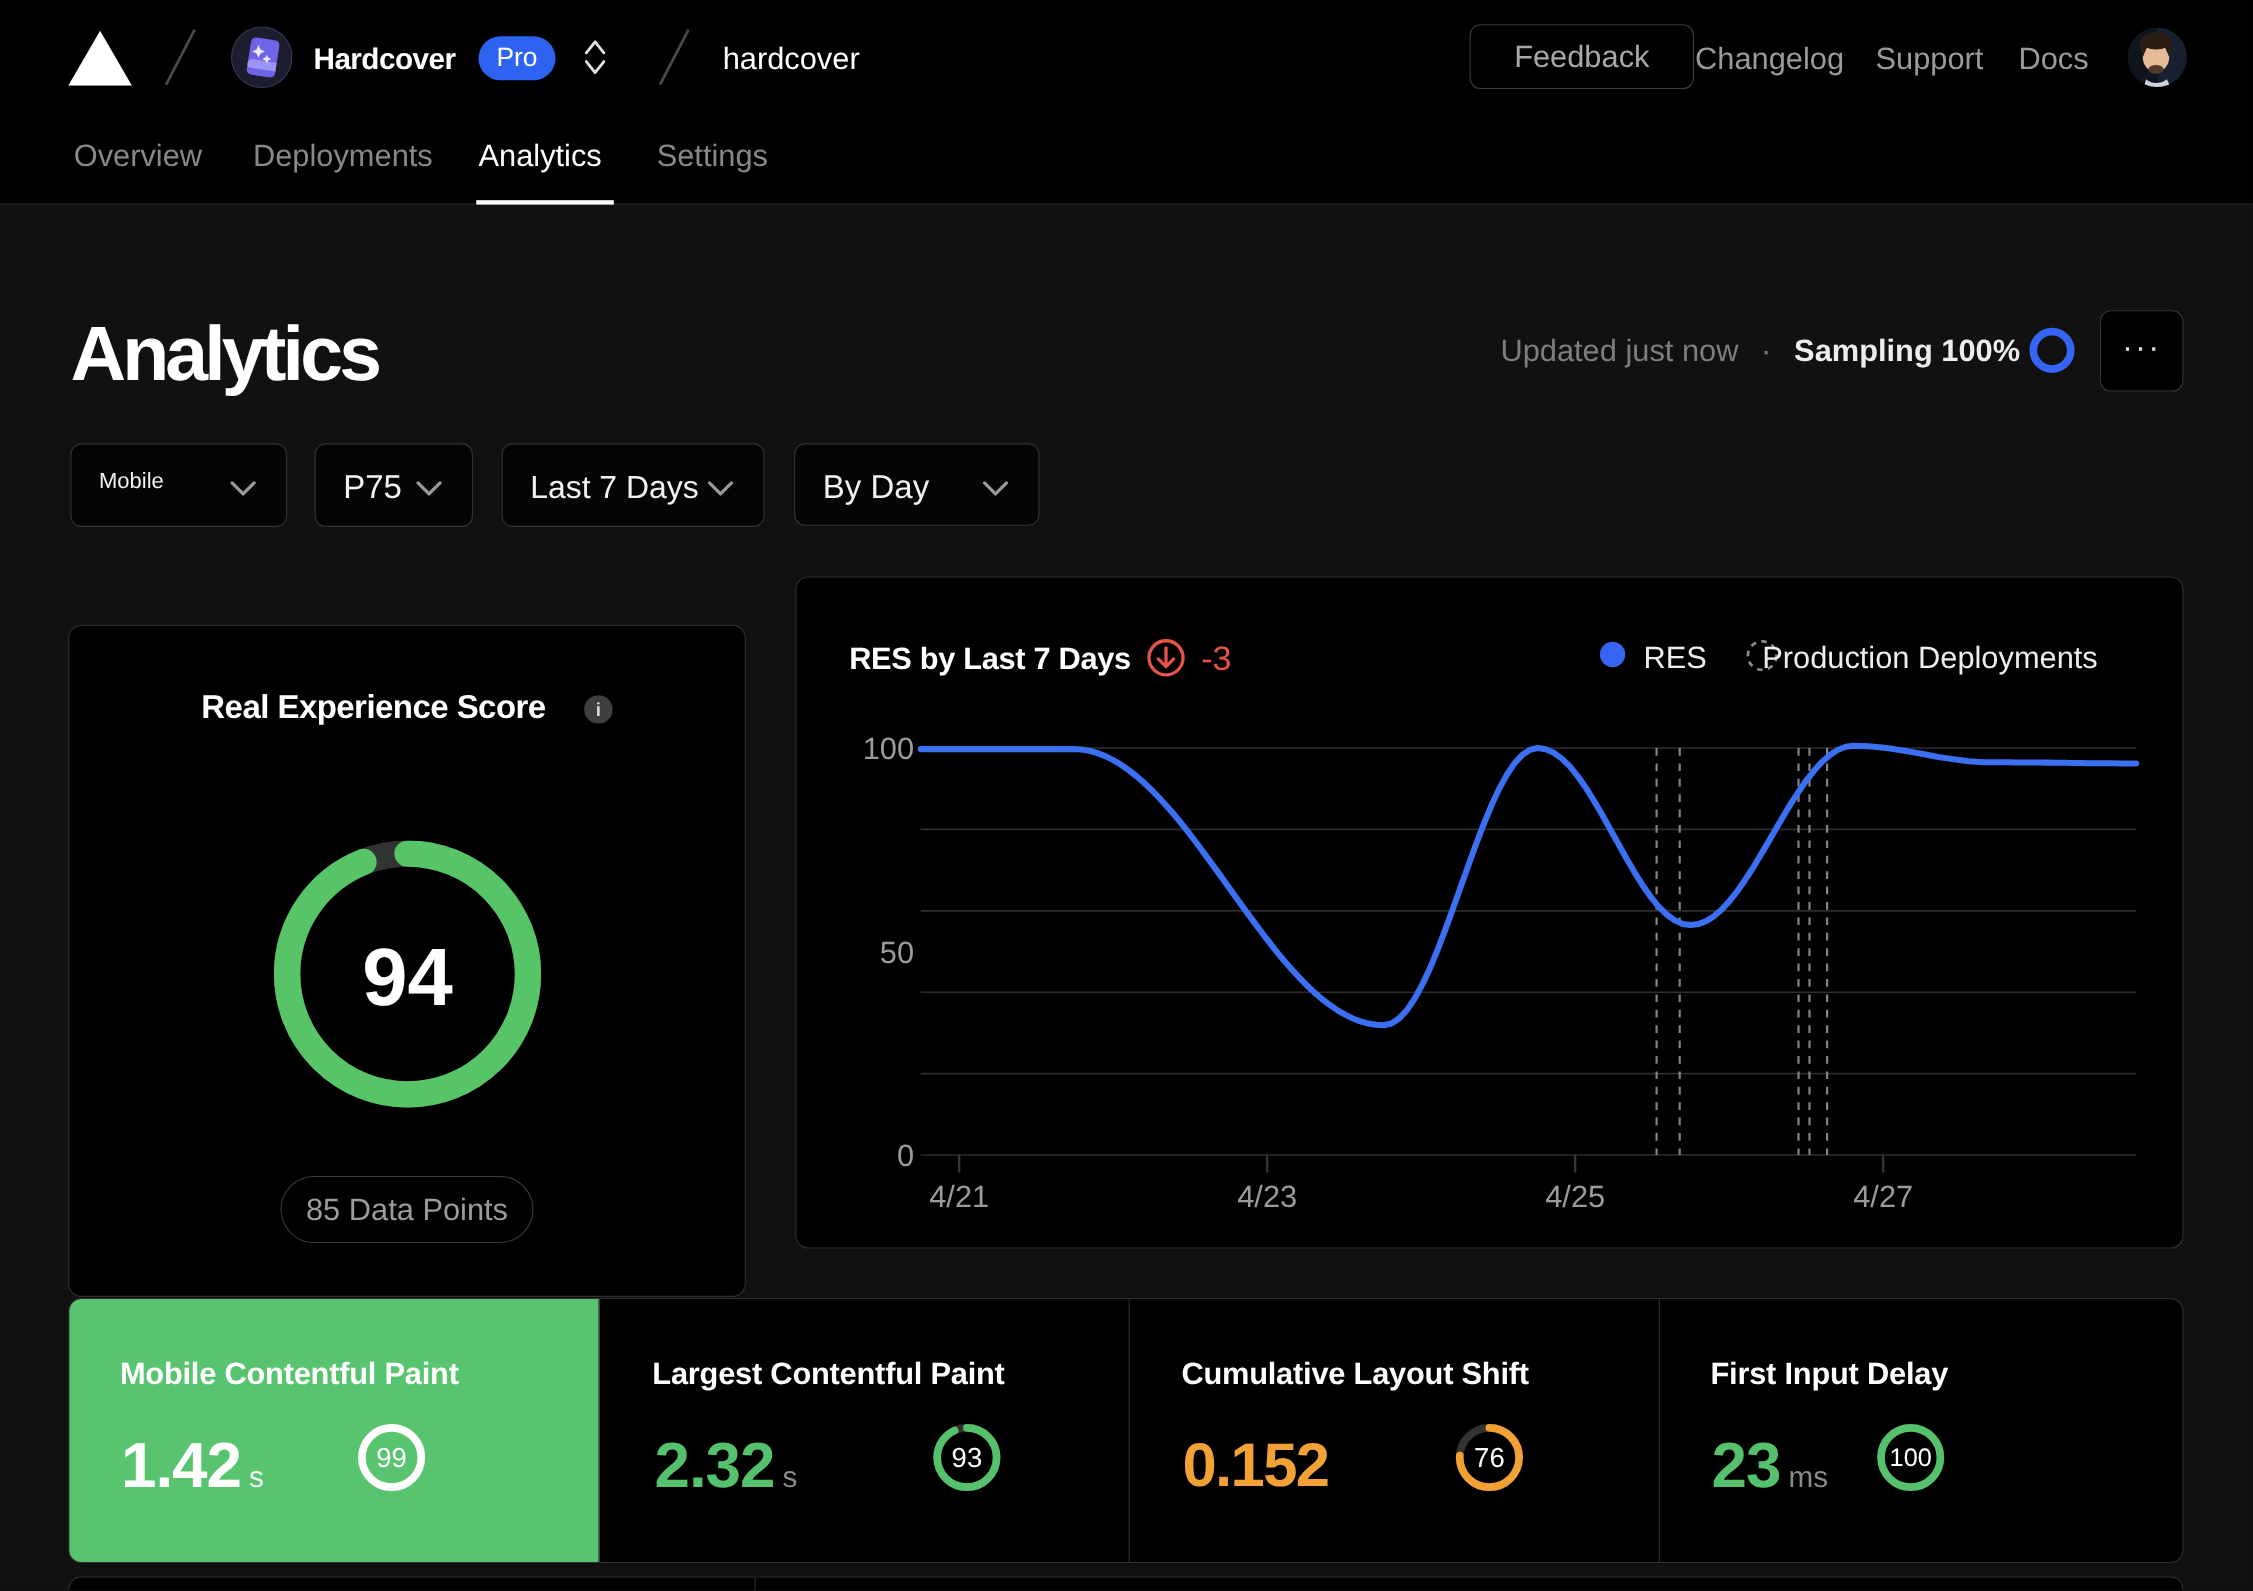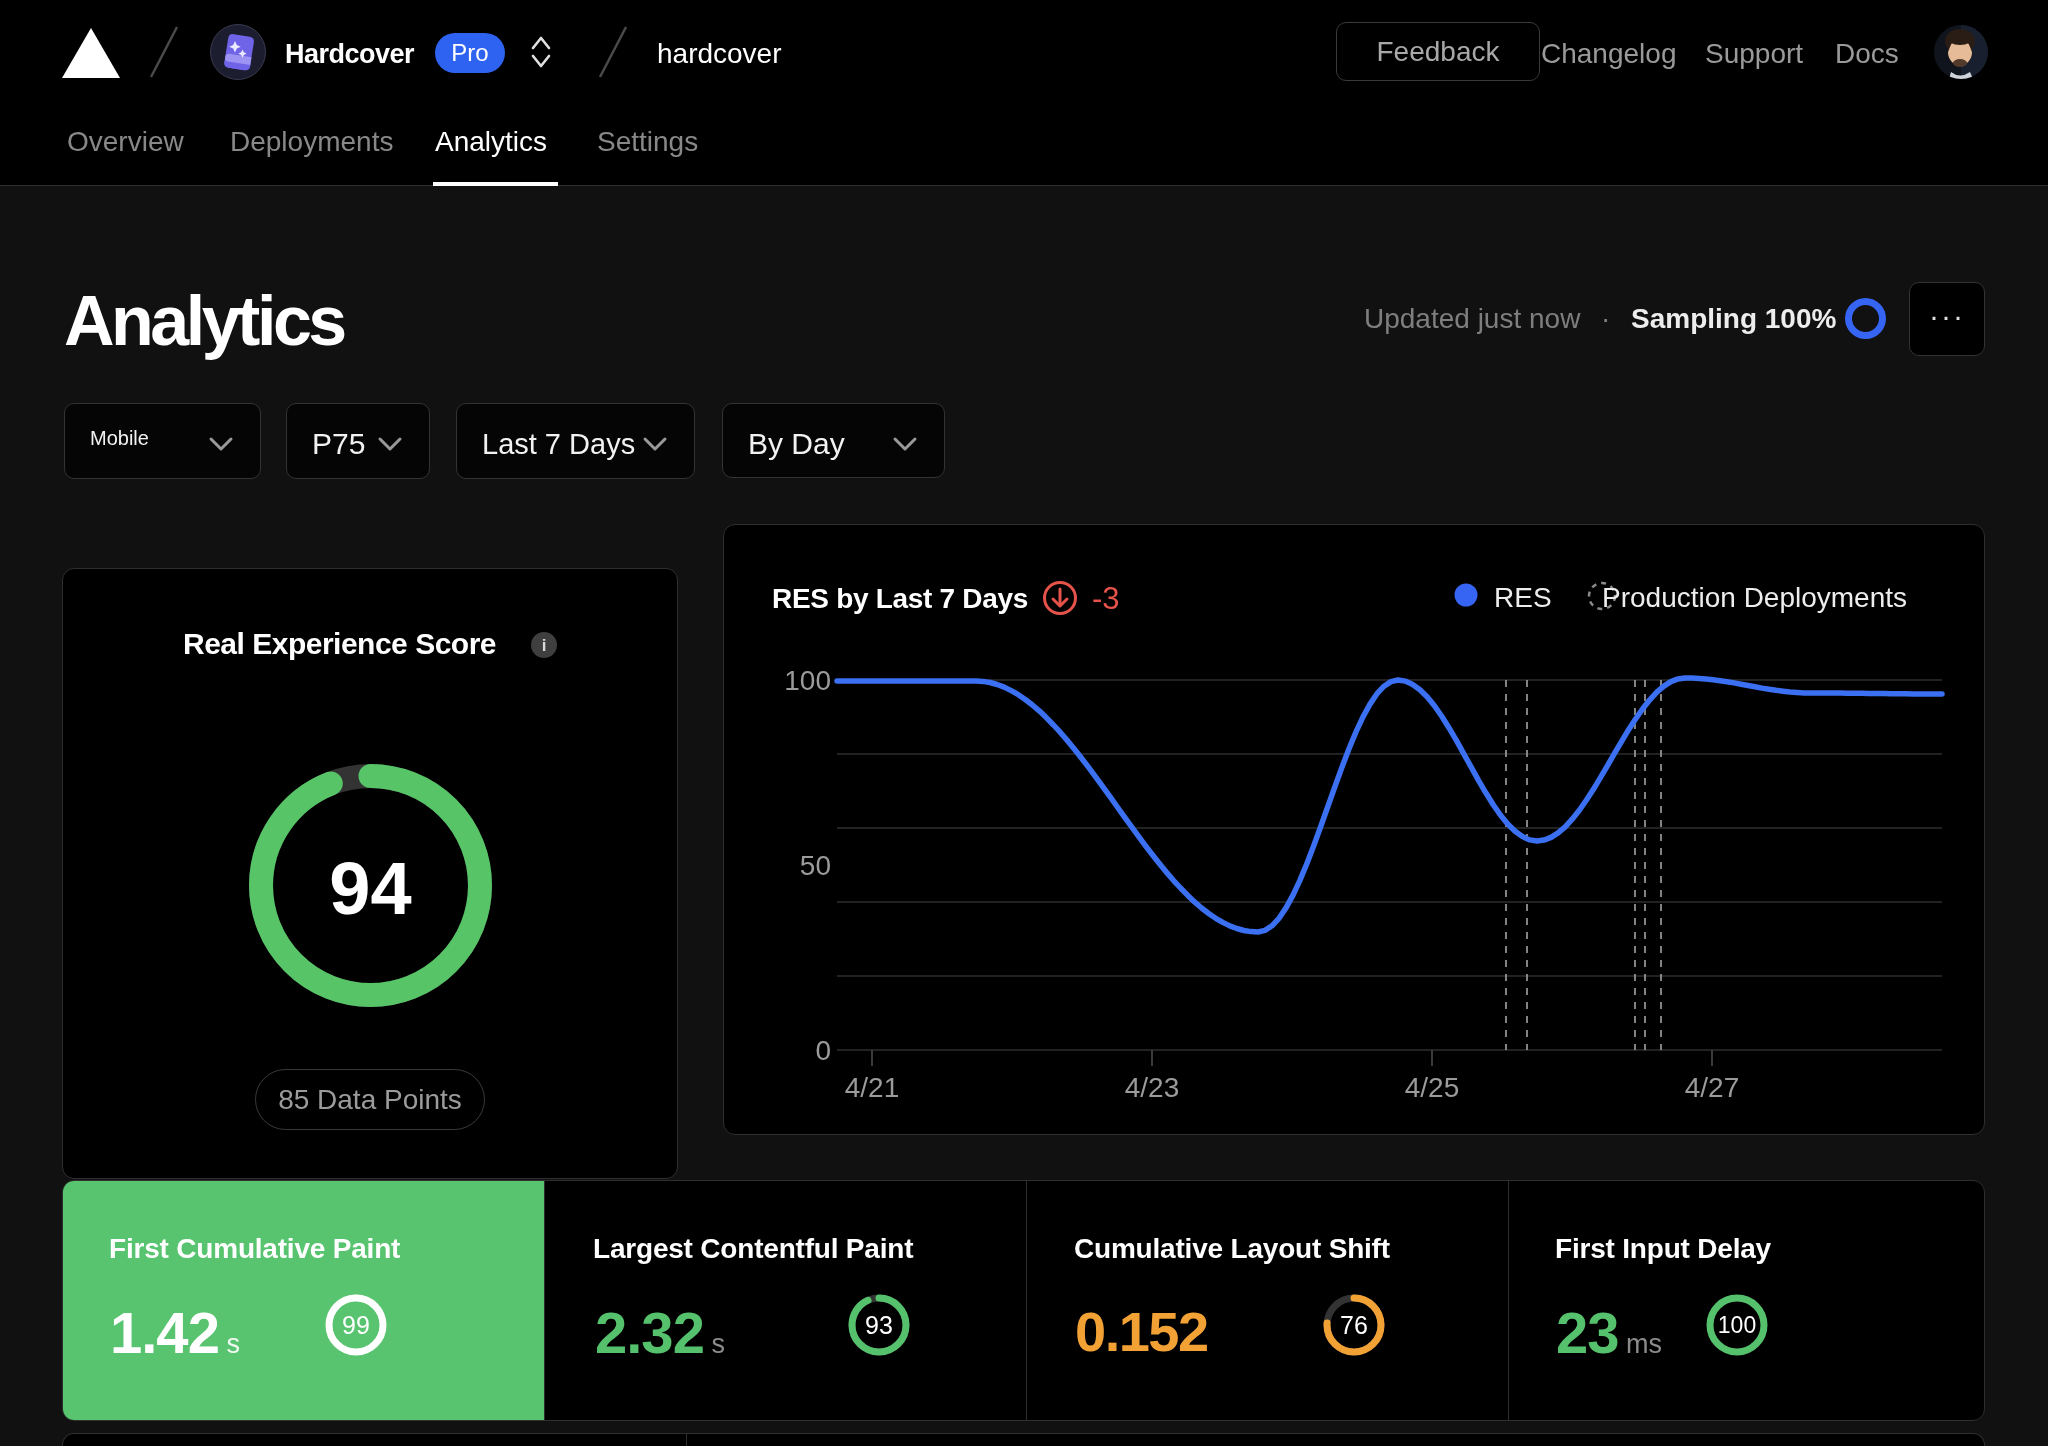--- a/index.html
+++ b/index.html
@@ -181,21 +181,21 @@
     <path d="M113.0 156.0 L120.3 156.0 L127.6 156.0 L134.9 156.0 L142.3 156.0 L149.6 156.0 L156.9 156.0 L164.2 156.0 L171.5 156.0 L178.8 156.0 L186.2 156.0 L193.5 156.0 L200.8 156.0 L208.1 156.0 L215.4 156.0 L222.7 156.0 L230.1 156.0 L237.4 156.0 L244.7 156.0 L252.0 156.0 L259.0 156.4 L266.1 157.5 L273.1 159.5 L280.2 162.1 L287.2 165.6 L294.3 169.7 L301.3 174.5 L308.4 180.0 L315.5 186.1 L322.5 192.8 L329.5 200.0 L336.6 207.7 L343.7 215.9 L350.7 224.5 L357.8 233.5 L364.8 242.7 L371.8 252.2 L378.9 261.9 L386.0 271.7 L393.0 281.5 L400.0 291.3 L407.1 301.1 L414.2 310.8 L421.2 320.3 L428.2 329.5 L435.3 338.5 L442.3 347.1 L449.4 355.3 L456.5 363.0 L463.5 370.2 L470.5 376.9 L477.6 383.0 L484.7 388.5 L491.7 393.3 L498.8 397.4 L505.8 400.9 L512.8 403.5 L519.9 405.5 L527.0 406.6 L534.0 407.0 L541.0 405.4 L548.0 400.8 L555.0 393.3 L562.0 382.9 L569.0 370.1 L576.0 355.1 L583.0 338.2 L590.0 319.9 L597.0 300.7 L604.0 281.0 L611.0 261.3 L618.0 242.1 L625.0 223.8 L632.0 206.9 L639.0 191.9 L646.0 179.1 L653.0 168.7 L660.0 161.2 L667.0 156.6 L674.0 155.0 L681.3 156.1 L688.6 159.4 L695.9 164.7 L703.3 172.0 L710.6 181.0 L717.9 191.5 L725.2 203.2 L732.5 215.7 L739.8 228.9 L747.2 242.1 L754.5 255.3 L761.8 267.8 L769.1 279.5 L776.4 290.0 L783.7 299.0 L791.1 306.3 L798.4 311.6 L805.7 314.9 L813.0 316.0 L820.0 315.1 L827.1 312.4 L834.1 307.9 L841.2 301.8 L848.2 294.2 L855.3 285.3 L862.3 275.2 L869.4 264.3 L876.4 252.6 L883.5 240.6 L890.5 228.4 L897.6 216.4 L904.6 204.7 L911.7 193.8 L918.7 183.7 L925.8 174.8 L932.8 167.2 L939.9 161.1 L946.9 156.6 L954.0 153.9 L961.0 153.0 L968.0 153.1 L975.0 153.5 L982.0 154.0 L989.0 154.8 L996.0 155.7 L1003.0 156.8 L1010.0 157.9 L1017.0 159.2 L1024.0 160.5 L1031.0 161.8 L1038.0 163.1 L1045.0 164.2 L1052.0 165.3 L1059.0 166.2 L1066.0 167.0 L1073.0 167.5 L1080.0 167.9 L1087.0 168.0 L1094.3 168.0 L1101.6 168.0 L1108.8 168.1 L1116.1 168.1 L1123.4 168.2 L1130.7 168.2 L1137.9 168.3 L1145.2 168.4 L1152.5 168.5 L1159.8 168.6 L1167.1 168.7 L1174.3 168.8 L1181.6 168.8 L1188.9 168.9 L1196.2 168.9 L1203.4 169.0 L1210.7 169.0 L1218.0 169.0" fill="none" stroke="#3b70f2" stroke-width="5.5" stroke-linecap="round" stroke-linejoin="round"></path>
   </svg>
 </div>
 
 <div class="abs" style="left:62px;top:1180px;width:1923px;height:241px;border-radius:12px;overflow:hidden;background:#000;border:1px solid #2f2f2f;">
   <div class="abs" style="left:-1px;top:-1px;width:483px;height:243px;background:#58c46f;border-radius:12px 0 0 12px;"></div>
   <div class="abs" style="left:481px;top:0;width:1px;height:241px;background:#2e2e2e;"></div>
   <div class="abs" style="left:963px;top:0;width:1px;height:241px;background:#2e2e2e;"></div>
   <div class="abs" style="left:1445px;top:0;width:1px;height:241px;background:#2e2e2e;"></div>
 
-  <div class="abs" style="left:46px;top:52px;font-size:28px;font-weight:600;color:#fff;letter-spacing:-0.2px;">First Cumulative Paint</div>
+  <div class="abs" style="left:46px;top:52px;font-size:28px;font-weight:600;color:#fff;letter-spacing:-0.2px;">Mobile Contentful Paint</div>
   <div class="abs" style="left:47px;top:118px;font-size:58px;font-weight:700;color:#fff;letter-spacing:-1px;">1.42<span style="font-size:27px;font-weight:400;color:#f0faf2;letter-spacing:0;"> s</span></div>
   <svg class="abs" style="left:262px;top:113px" width="62" height="62" viewBox="0 0 62 62">
     <circle cx="31" cy="31" r="27" fill="none" stroke="#ffffff" stroke-width="7" stroke-linecap="round" stroke-dasharray="167.9 1.7" transform="rotate(-90 31 31)"></circle>
     <text x="31" y="40" font-size="25" fill="#fff" text-anchor="middle" font-family="Liberation Sans">99</text>
   </svg>
 
   <div class="abs" style="left:530px;top:52px;font-size:28px;font-weight:600;color:#fff;letter-spacing:-0.2px;">Largest Contentful Paint</div>
   <div class="abs" style="left:532px;top:118px;font-size:58px;font-weight:700;color:#55c16c;letter-spacing:-1px;">2.32<span style="font-size:27px;font-weight:400;color:#8b8b8b;letter-spacing:0;"> s</span></div>
   <svg class="abs" style="left:785px;top:113px" width="62" height="62" viewBox="0 0 62 62">
     <circle cx="31" cy="31" r="27" fill="none" stroke="#333" stroke-width="7"></circle>

